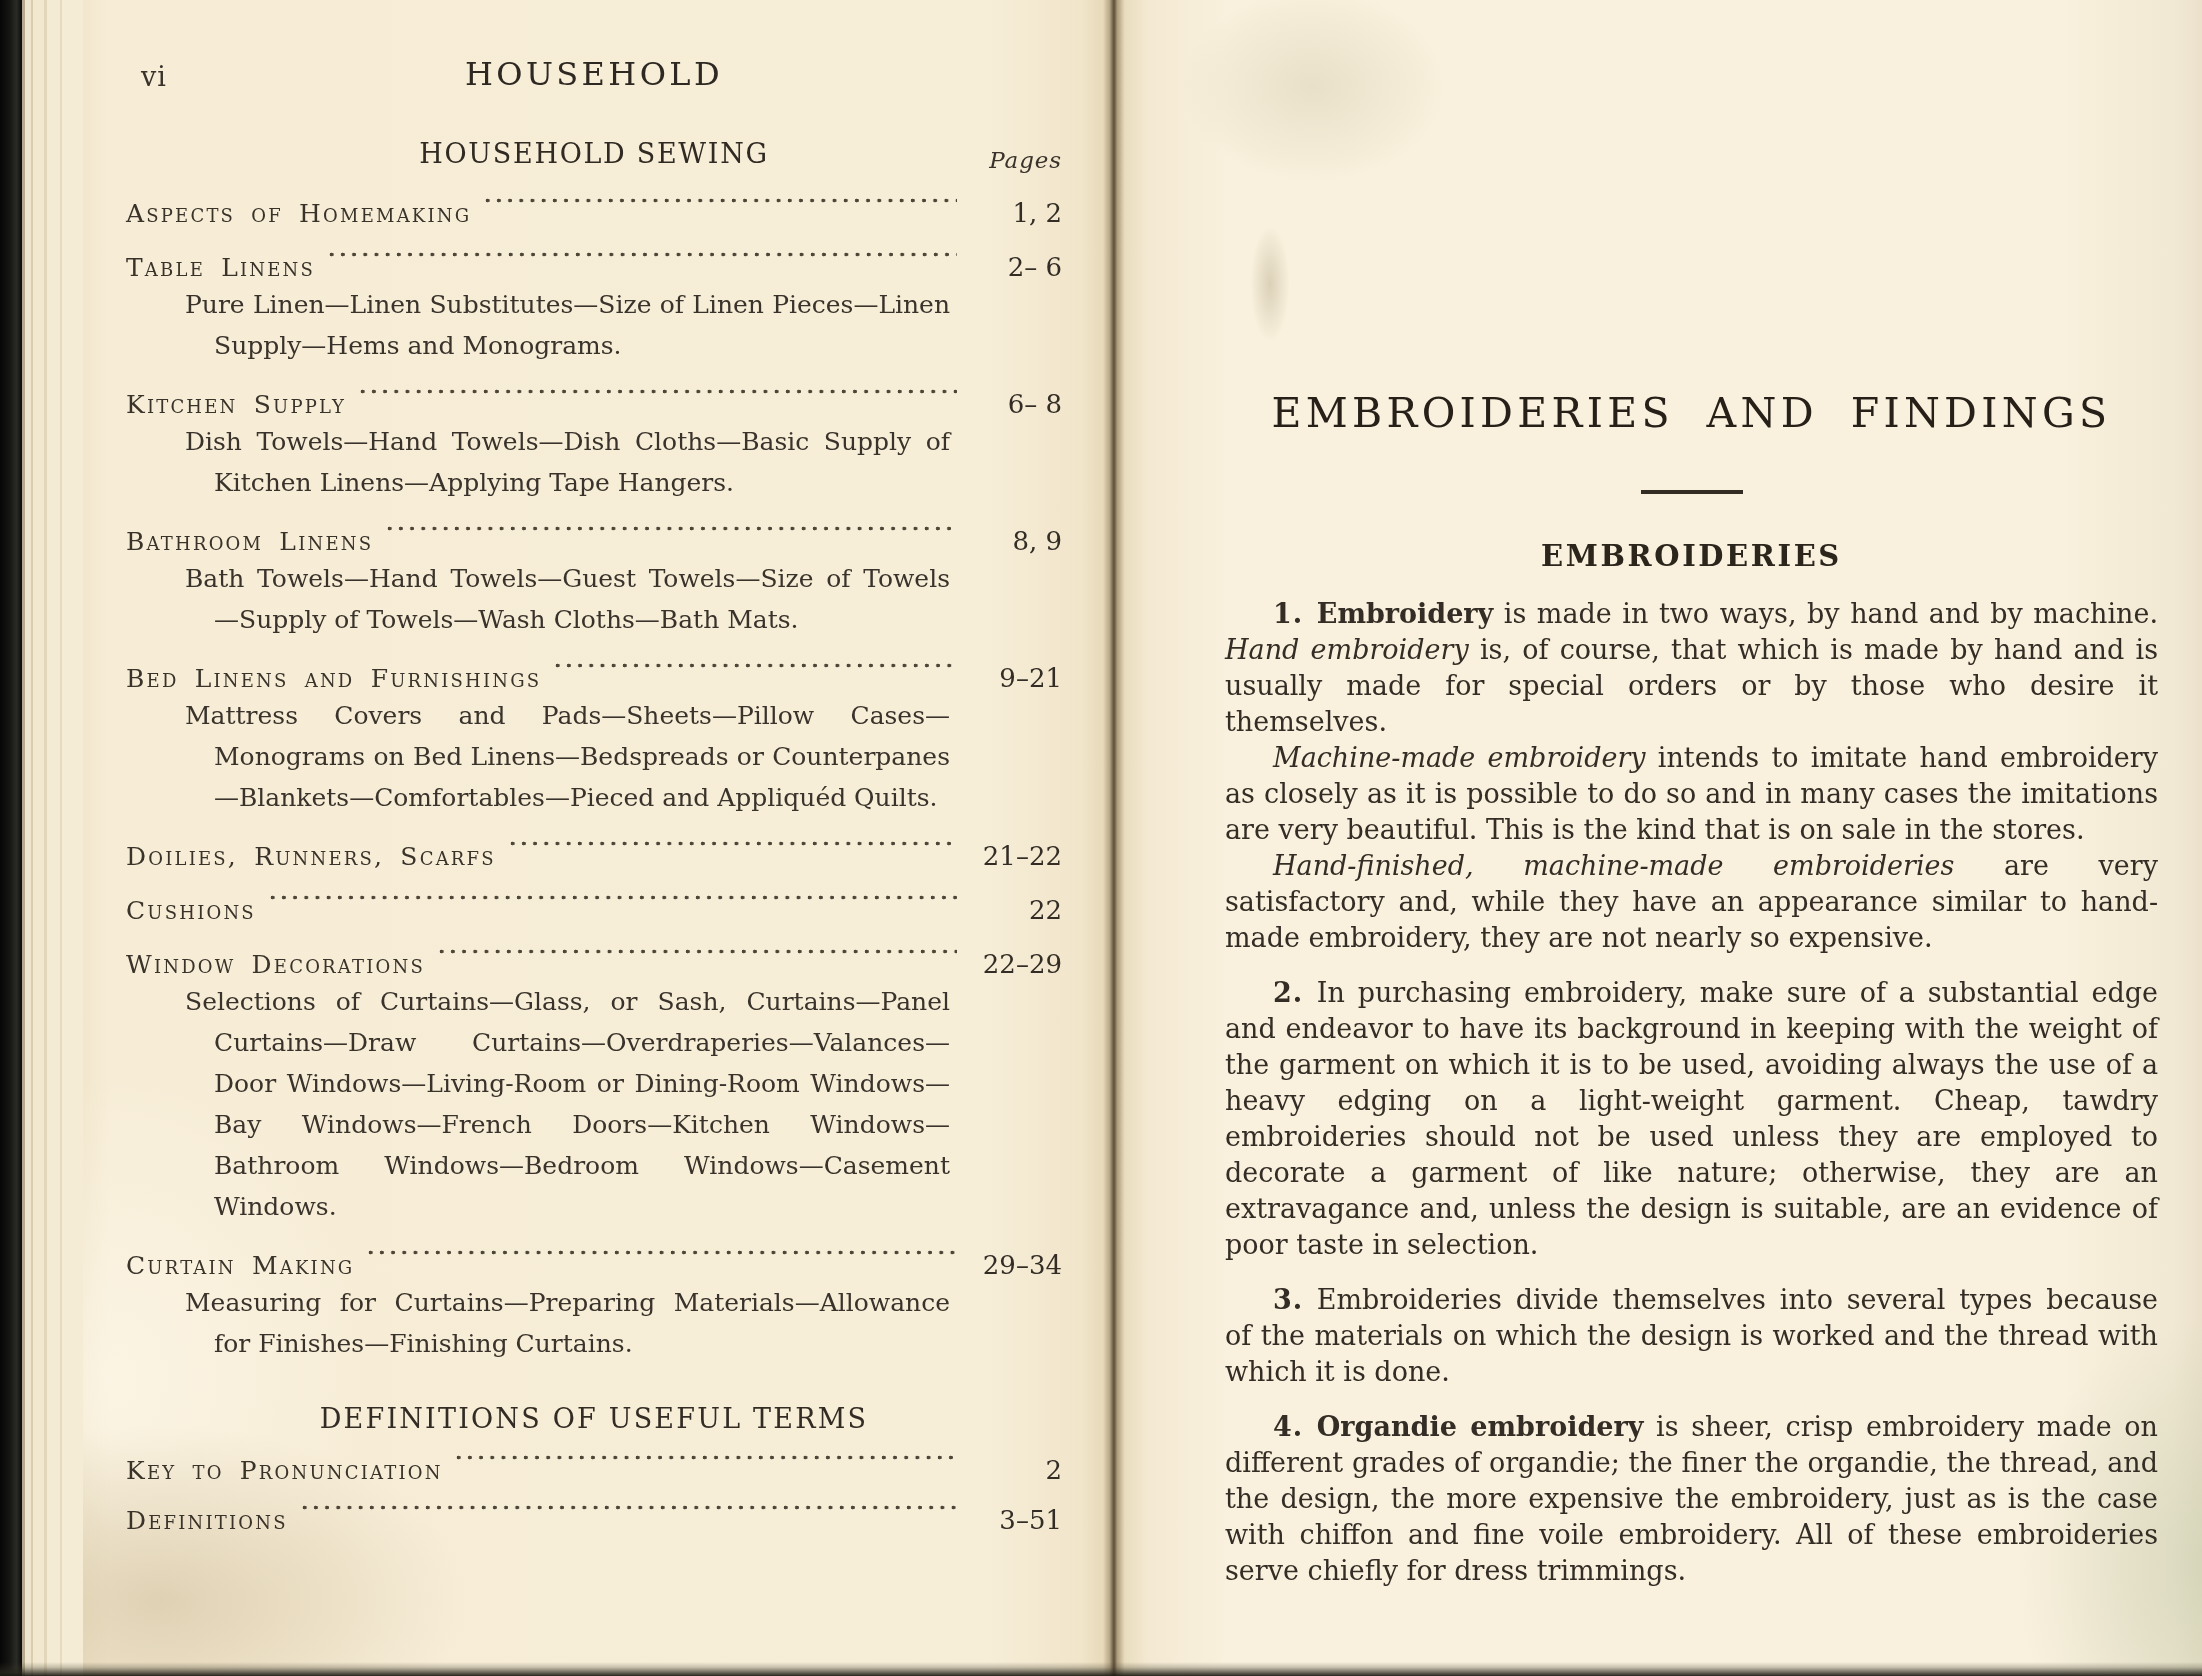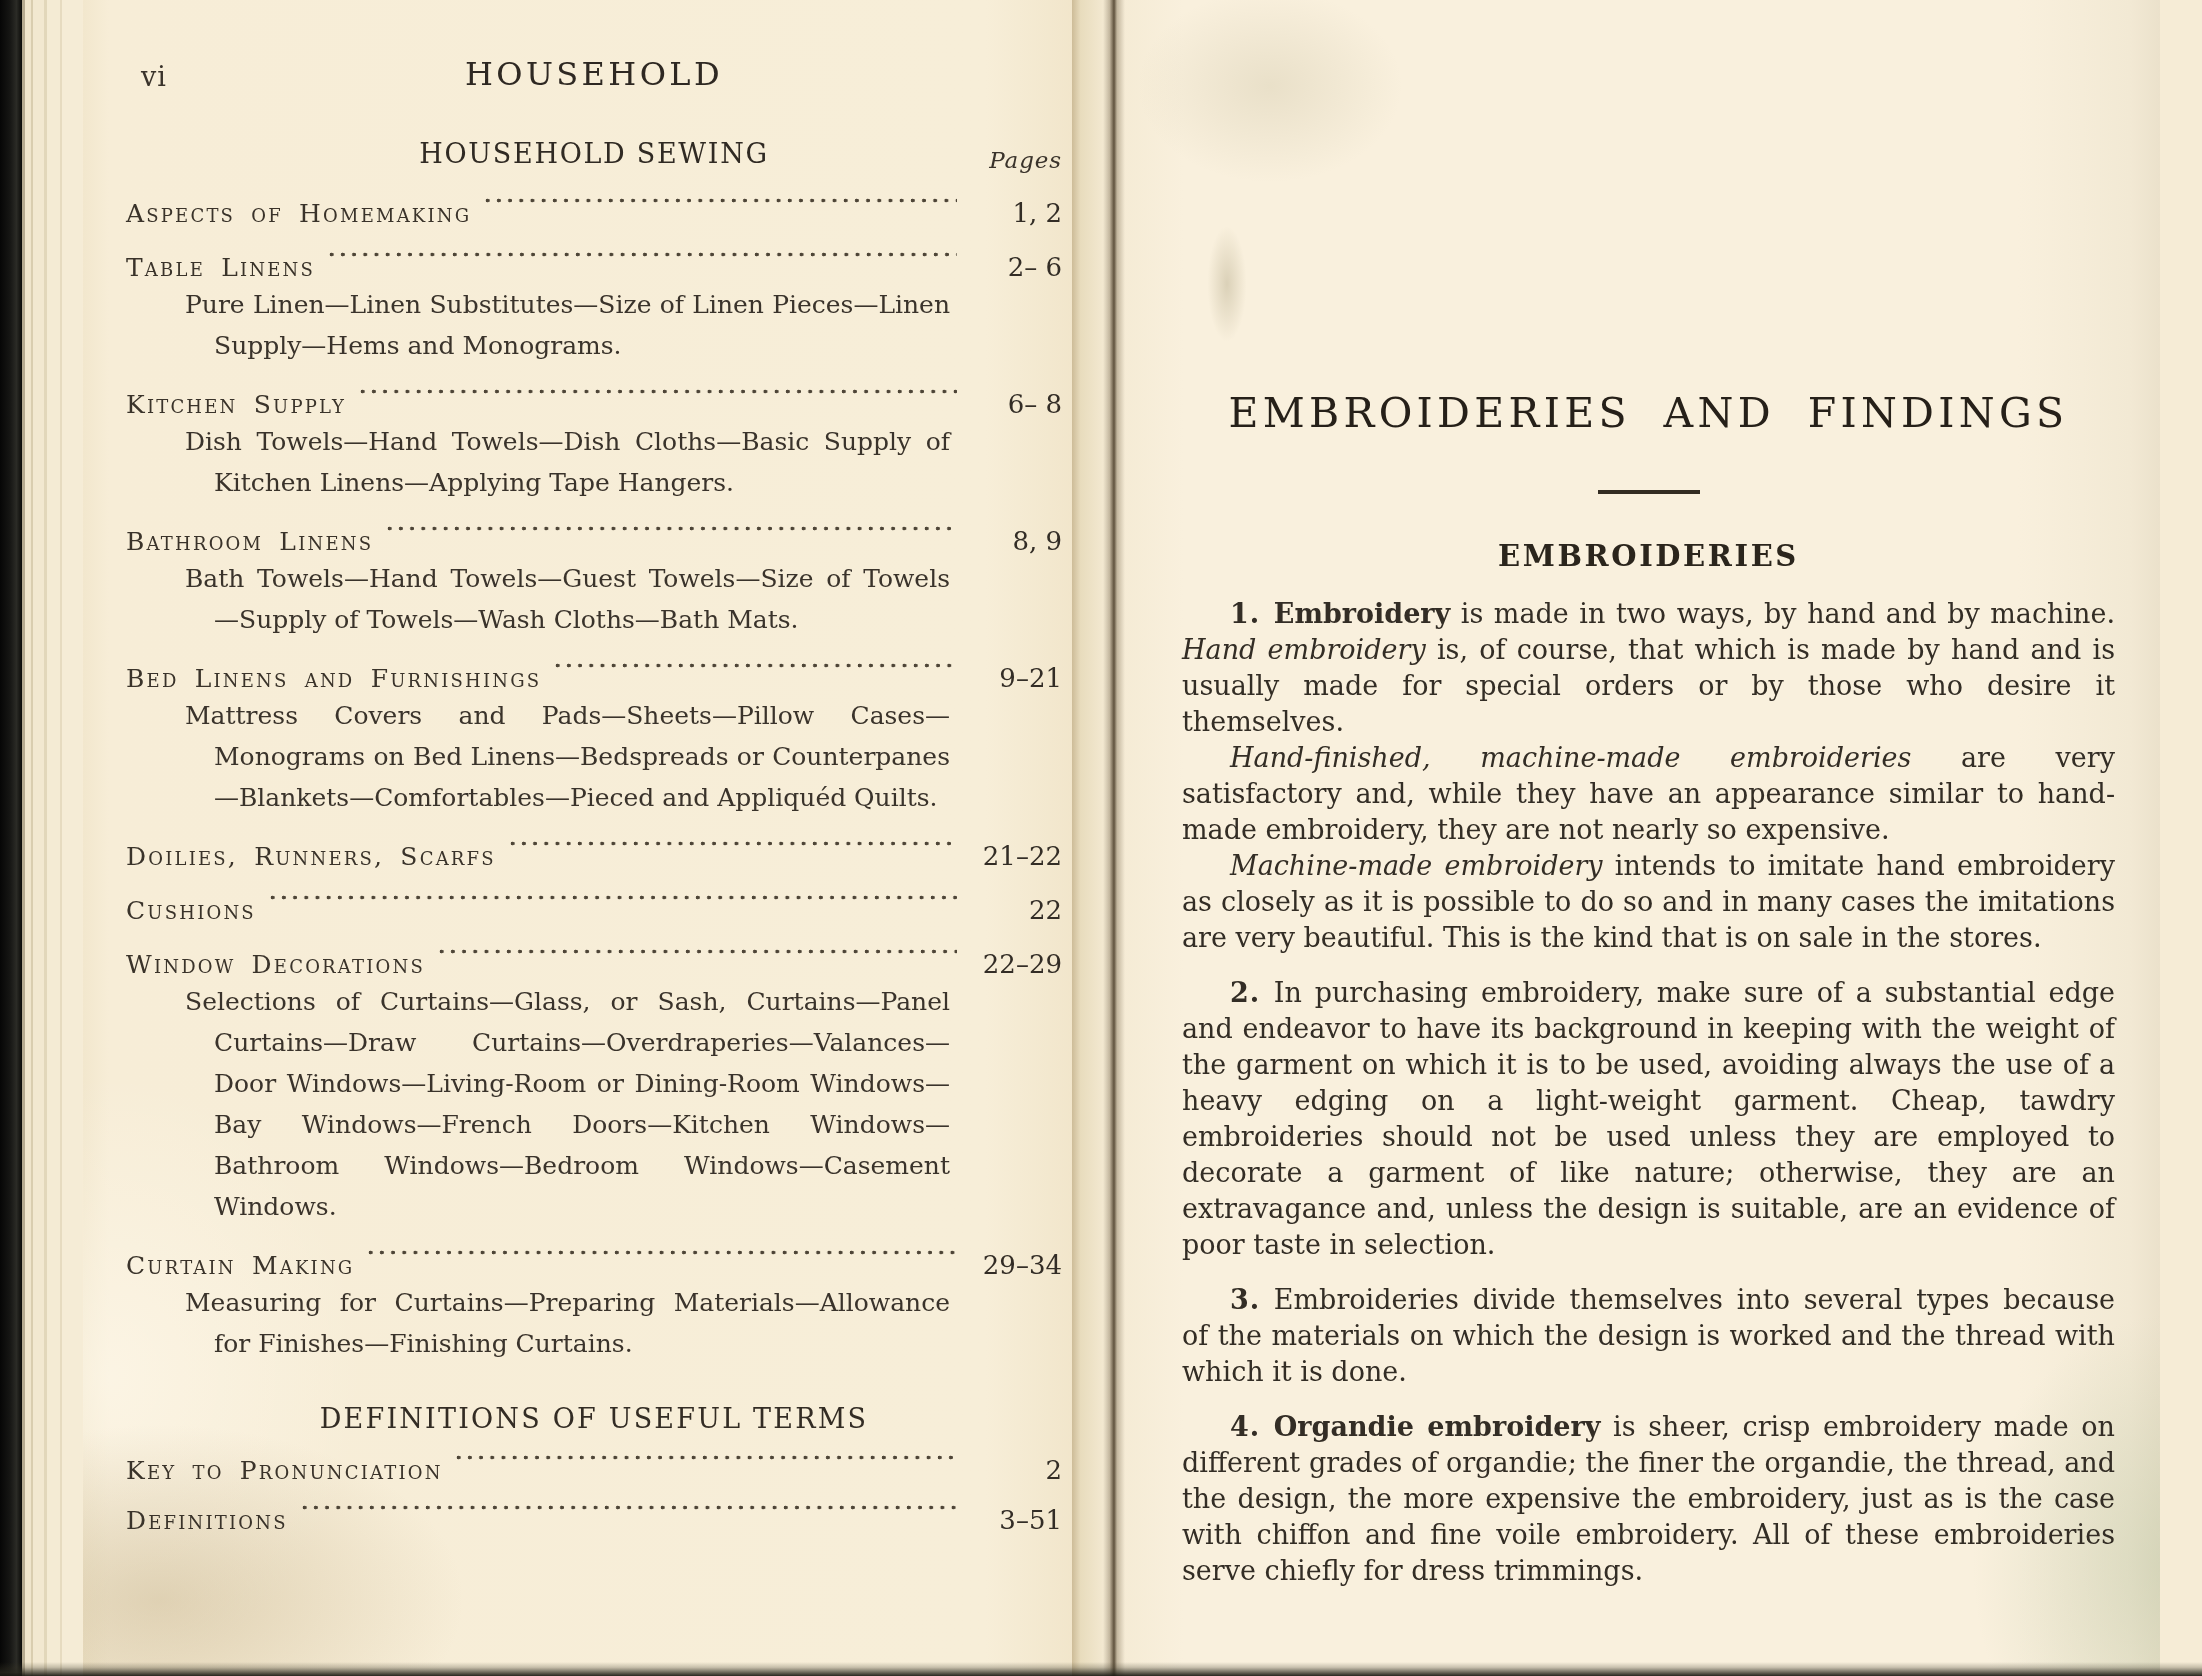--- a/index.html
+++ b/index.html
@@ -24,21 +24,21 @@
   .left-page{
     left:83px;width:1032px;
     color:#3b332a;
     padding:55px 53px 0 43px;
     background:
       radial-gradient(447px 258px at 77px 1600px, rgba(186,165,122,.40), rgba(186,165,122,0) 68%),
       radial-gradient(361px 430px at 26px 1377px, rgba(255,250,238,.55), rgba(255,250,238,0) 70%),
       linear-gradient(90deg,#f2e7cd 0px,#f7edd7 26px,#f7eed8 903px,#f1e5ca 998px,#e2d3b1 1032px);
   }
   .right-page{
-    left:1072px;width:1088px;
+    left:1115px;width:1088px;
     color:#332c24;
     padding:0 45px 0 110px;
     background:
       radial-gradient(293px 361px at 1106px 1566px, rgba(193,201,168,.55), rgba(193,201,168,0) 70%),
       radial-gradient(189px 138px at 198px 86px, rgba(170,160,120,.20), rgba(170,160,120,0) 70%),
       radial-gradient(26px 77px at 155px 284px, rgba(140,128,88,.28), rgba(140,128,88,0) 75%),
       linear-gradient(90deg,#cdbc98 0px,#e8dcbd 8.6px,#f4ead3 34px,#f9f0dd 112px,#f9f0dd 946px,#f2e9d4 1058px,#ebe1cb 1088px);
   }
   .gutter{
     position:absolute;left:1103px;top:0;width:22.4px;height:100%;
@@ -214,23 +214,23 @@
   </div>
 
   <div class="page right-page">
     <h1 class="chapter-title">EMBROIDERIES AND FINDINGS</h1>
     <div class="title-rule"></div>
     <h2 class="chapter-subheading">EMBROIDERIES</h2>
 
     <div class="body-text">
       <p class="para"><span class="marker">1.</span><span class="run b">Embroidery</span><span class="run"> is made in two ways, by hand and by machine. </span><span class="run i">Hand embroidery</span><span class="run"> is, of course, that which is made by hand and is usually made for special orders or by those who desire it themselves.</span></p>
 
+      <p class="para"><span class="marker"></span><span class="run i">Machine-made embroidery</span><span class="run"> intends to imitate hand embroidery as closely as it is possible to do so and in many cases the imitations are very beautiful.  This is the kind that is on sale in the stores.</span></p>
+
       <p class="para"><span class="marker"></span><span class="run i">Hand-finished, machine-made embroideries</span><span class="run"> are very satisfactory and, while they have an appearance similar to hand-made embroidery, they are not nearly so expensive.</span></p>
-
-      <p class="para"><span class="marker"></span><span class="run i">Machine-made embroidery</span><span class="run"> intends to imitate hand embroidery as closely as it is possible to do so and in many cases the imitations are very beautiful.  This is the kind that is on sale in the stores.</span></p>
 
       <p class="para gap"><span class="marker">2.</span><span class="run">In purchasing embroidery, make sure of a substantial edge and endeavor to have its background in keeping with the weight of the garment on which it is to be used, avoiding always the use of a heavy edging on a light-weight garment.  Cheap, tawdry embroideries should not be used unless they are employed to decorate a garment of like nature; otherwise, they are an extravagance and, unless the design is suitable, are an evidence of poor taste in selection.</span></p>
 
       <p class="para gap"><span class="marker">3.</span><span class="run">Embroideries divide themselves into several types because of the materials on which the design is worked and the thread with which it is done.</span></p>
 
       <p class="para gap"><span class="marker">4.</span><span class="run b">Organdie embroidery</span><span class="run"> is sheer, crisp embroidery made on different grades of organdie; the finer the organdie, the thread, and the design, the more expensive the embroidery, just as is the case with chiffon and fine voile embroidery.  All of these embroideries serve chiefly for dress trimmings.</span></p>
     </div>
   </div>
 
   <div class="gutter"></div>

